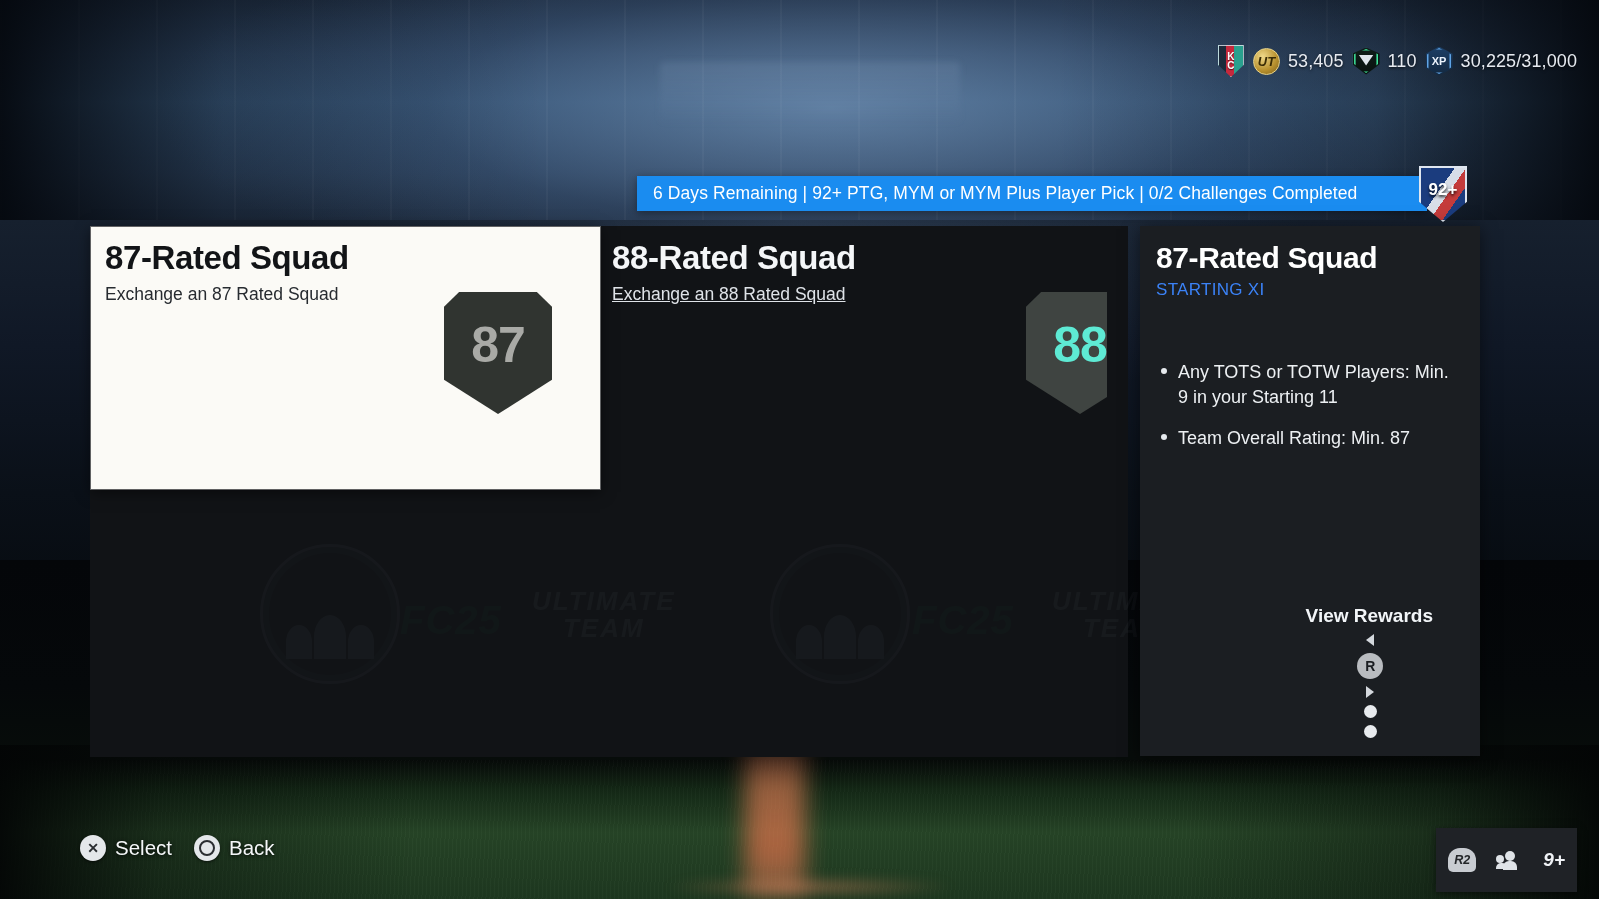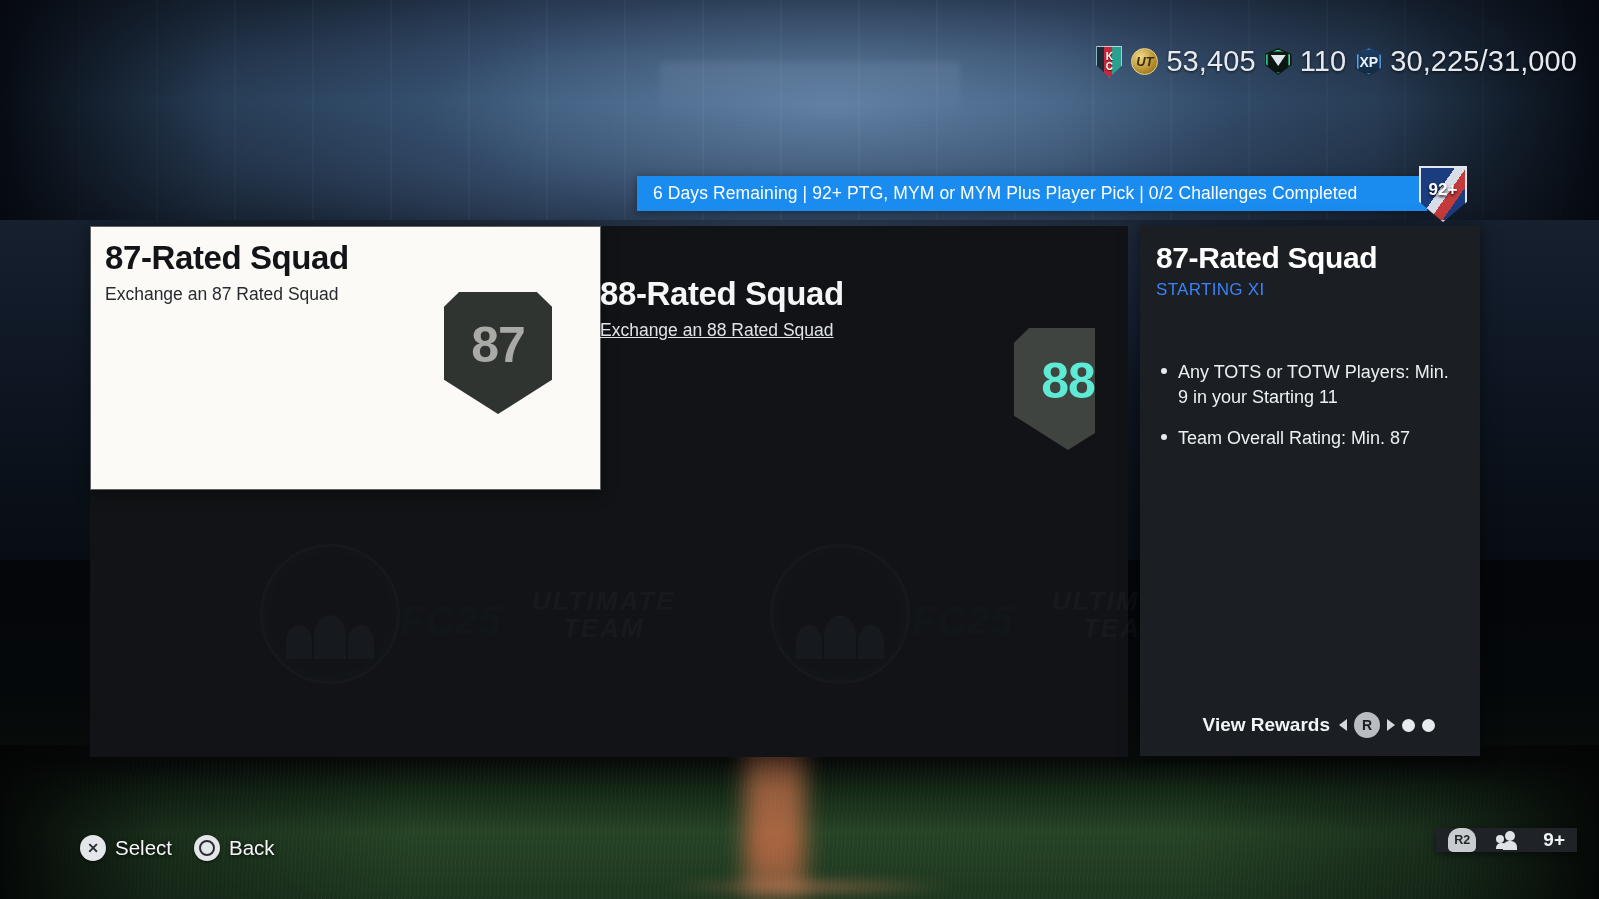--- a/index.html
+++ b/index.html
@@ -70,21 +70,21 @@
   .bg-flare2 {
     position:absolute; left:600px; top:875px; width:420px; height:24px;
     background:radial-gradient(ellipse 210px 14px at 50% 50%, rgba(255,150,110,.45), rgba(0,0,0,0) 70%);
     filter:blur(6px);
   }
 
   
   #hud { position:absolute; right:22px; top:45px; display:flex; align-items:center; gap:9px; }
   .hud-grp { display:flex; align-items:center; gap:8px; }
   .hud-val {
-    color:#e6eaf0; font-size:29px; letter-spacing:.1px;
+    color:#e6eaf0; font-size:18px; letter-spacing:.1px;
     text-shadow:0 1px 3px rgba(0,0,0,.75);
   }
   .crest {
     width:26px; height:32px; position:relative; display:inline-block;
   }
   .crest .shape {
     position:absolute; inset:0;
     background:linear-gradient(90deg,#1c2a3a 0 28%, #c6283c 28% 62%, #2aa08e 62% 100%);
     clip-path:polygon(0 0,100% 0,100% 62%,50% 100%,0 62%);
     border:1.5px solid rgba(225,232,240,.8);
@@ -132,21 +132,21 @@
     clip-path:polygon(50% 0,100% 25%,100% 75%,50% 100%,0 75%,0 25%);
     box-shadow:0 0 0 0 transparent;
   }
   .xpbadge .hex::after{
     content:""; position:absolute; inset:1.4px;
     clip-path:polygon(50% 0,100% 25%,100% 75%,50% 100%,0 75%,0 25%);
     box-shadow:inset 0 0 0 1.5px #5fa4e6;
   }
   .xpbadge .lbl {
     position:absolute; inset:0; display:flex; align-items:center; justify-content:center;
-    font-size:14px; font-weight:bold; color:#eaf2fb;
+    font-size:11px; font-weight:bold; color:#eaf2fb;
   }
 
   
   #banner {
     position:absolute; left:637px; top:176px; width:790px; height:35px;
     background:#1a8cf0;
     display:flex; align-items:center;
     box-shadow:0 2px 8px rgba(0,0,0,.4);
   }
   #banner .txt {
@@ -258,21 +258,21 @@
   #detail-panel .dp-req-list li {
     position:relative; padding-left:20px; margin-bottom:16px;
     color:#edf0f3; font-size:18px; line-height:1.38;
   }
   #detail-panel .dp-req-list li::before {
     content:""; position:absolute; left:3px; top:8px;
     width:6px; height:6px; border-radius:50%; background:#e6eaee;
   }
   #rewards-row {
     position:absolute; right:45px; bottom:18px;
-    display:flex; align-items:center; gap:7px;
+    display:flex; align-items:center; gap:7px;flex-direction:column;
   }
   #rewards-row .rw-label {
     color:#f2f5f8; font-size:19px; font-weight:bold; margin-right:2px;
   }
   .arrow-l, .arrow-r {
     width:0; height:0; border-top:6px solid transparent; border-bottom:6px solid transparent;
   }
   .arrow-l { border-right:8px solid #d4d8dd; }
   .arrow-r { border-left:8px solid #d4d8dd; }
   .rbtn {
@@ -298,23 +298,24 @@
   .pad-btn.circle-o::after {
     content:""; width:12px; height:12px; border-radius:50%;
     border:2.5px solid #2a2d31;
   }
   .pad-lbl {
     color:#f4f6f8; font-size:20.5px;
     text-shadow:0 1px 4px rgba(0,0,0,.85);
   }
   #btm-right {
     position:absolute; right:22px; top:828px;
-    background:#1f2226; padding:0 12px;
+    background:#1f2226; padding:20px 12px;
     display:flex; align-items:center; gap:20px;
     box-shadow:0 2px 8px rgba(0,0,0,.55);
+    font-style:italic;
   }
   .r2 {
     width:28px; height:24px;
     border-radius:12px 12px 5px 5px;
     background:#c8ccd1; color:#232629;
     display:flex; align-items:center; justify-content:center;
     font-size:12.5px; font-weight:bold;
   }
   .people-ico { width:27px; height:20px; position:relative; }
   .people-ico i { position:absolute; background:#dfe3e7; display:block; }
@@ -417,21 +418,21 @@
 
   <div class="sbc-card selected" style="left:1px; top:1px;">
     <div class="sbc-title">87-Rated Squad</div>
     <div class="sbc-sub">Exchange an 87 Rated Squad</div>
     <div class="rating-shield" style="left:353px; top:65px;">
       <span class="sh"></span>
       <span class="nm">87</span>
     </div>
   </div>
 
-  <div class="sbc-card plain" style="left:496px; top:1px;margin-top:36px;">
+  <div class="sbc-card plain" style="left:508px; top:1px;">
     <div class="sbc-title">88-Rated Squad</div>
     <div class="sbc-sub">Exchange an 88 Rated Squad</div>
     <div class="rating-shield" style="left:428px; top:65px;">
       <span class="sh"></span>
       <span class="nm">88</span>
     </div>
   </div>
 
 </div>
 

